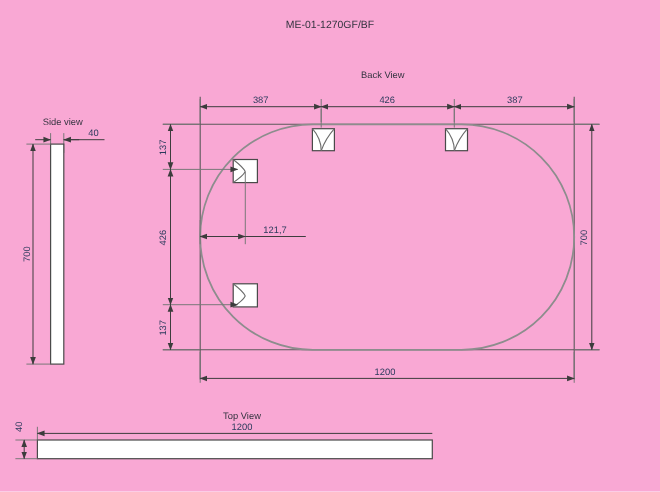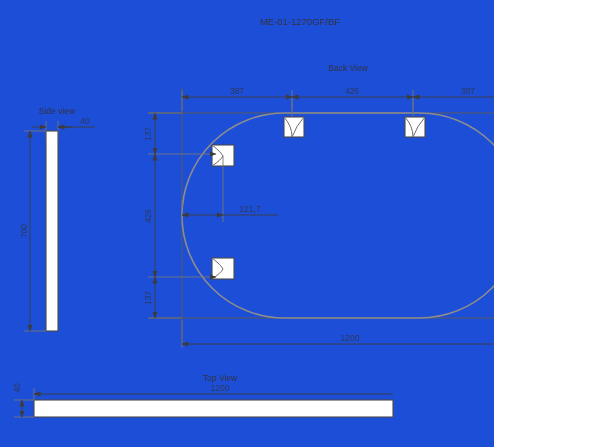--- a/index.html
+++ b/index.html
@@ -5,23 +5,23 @@
   html, body {
     margin: 0;
     padding: 0;
     background: #ffffff;
   }
   body {
     font-family: "Liberation Sans", sans-serif;
   }
   #sheet {
     position: relative;
-    width: 494px;
+    width: 600px;
     height: 447px;
-    background: #1d4ed8;
+    background: #f9a8d4;
     overflow: hidden;
   }
   svg#drawing {
     position: absolute;
     left: 0;
     top: 0;
     width: 600px;
     height: 447px;
   }
   .ln { stroke: #5a5a5a; stroke-width: 1; fill: none; }

